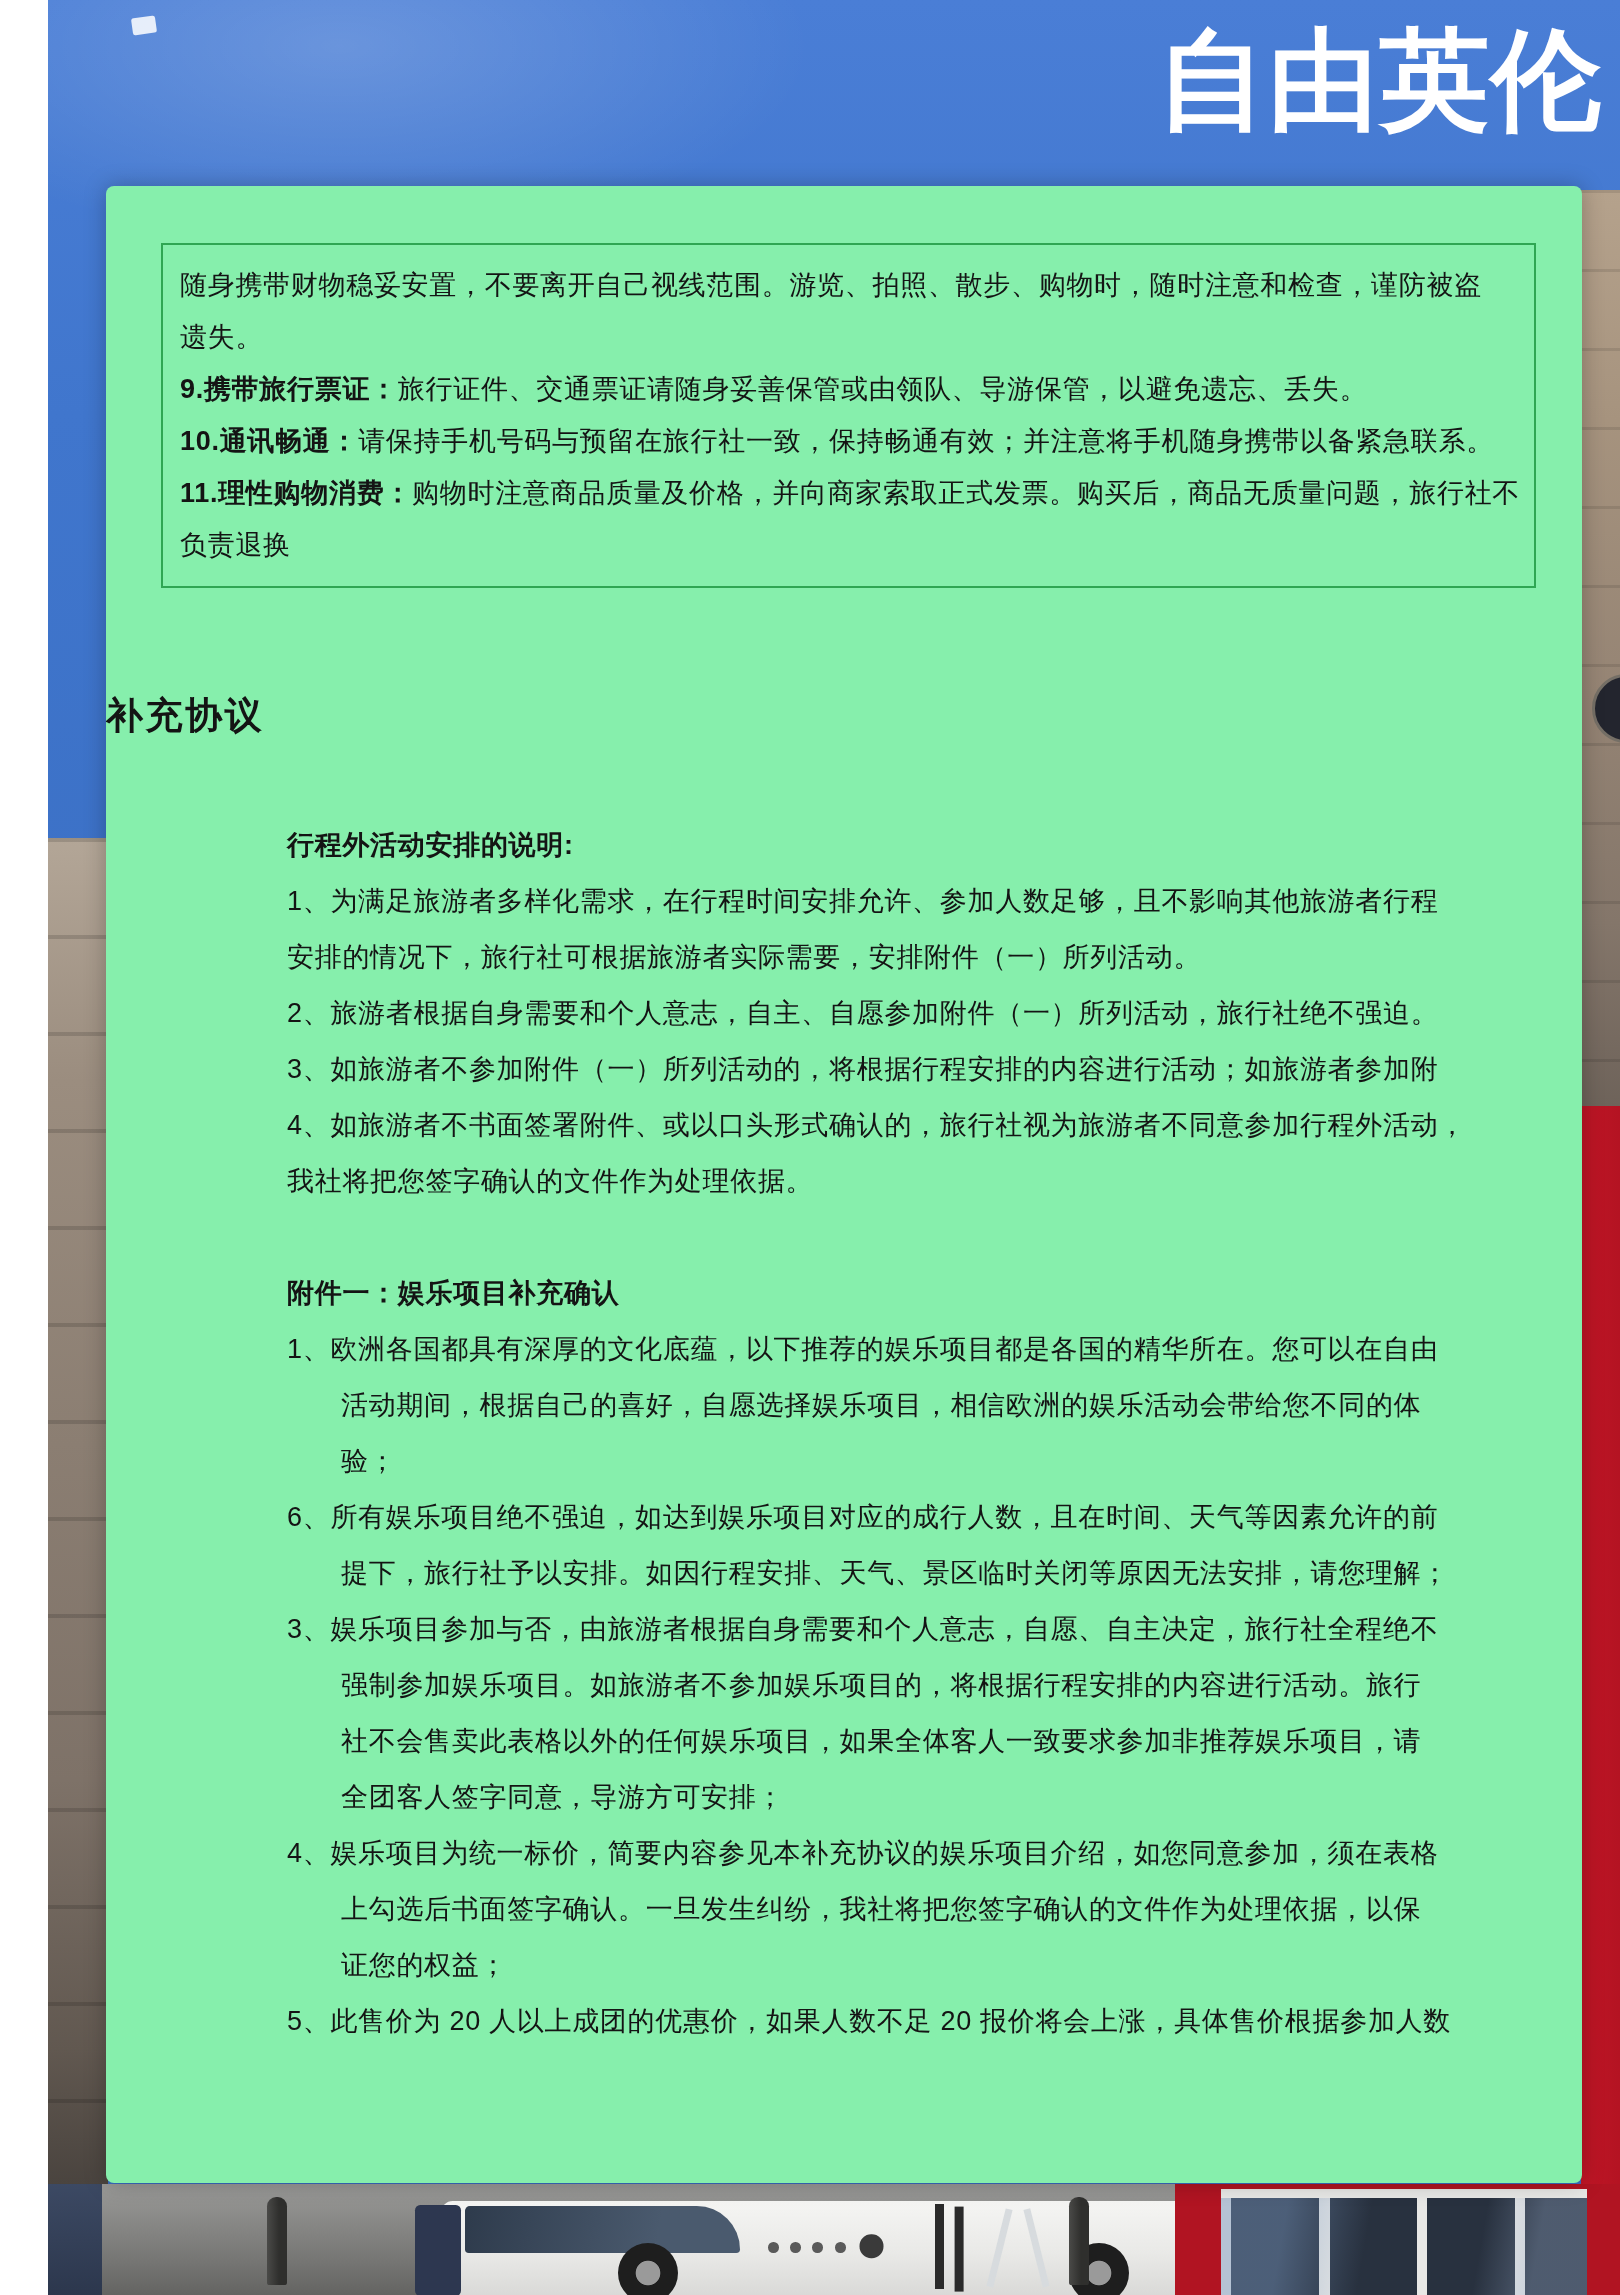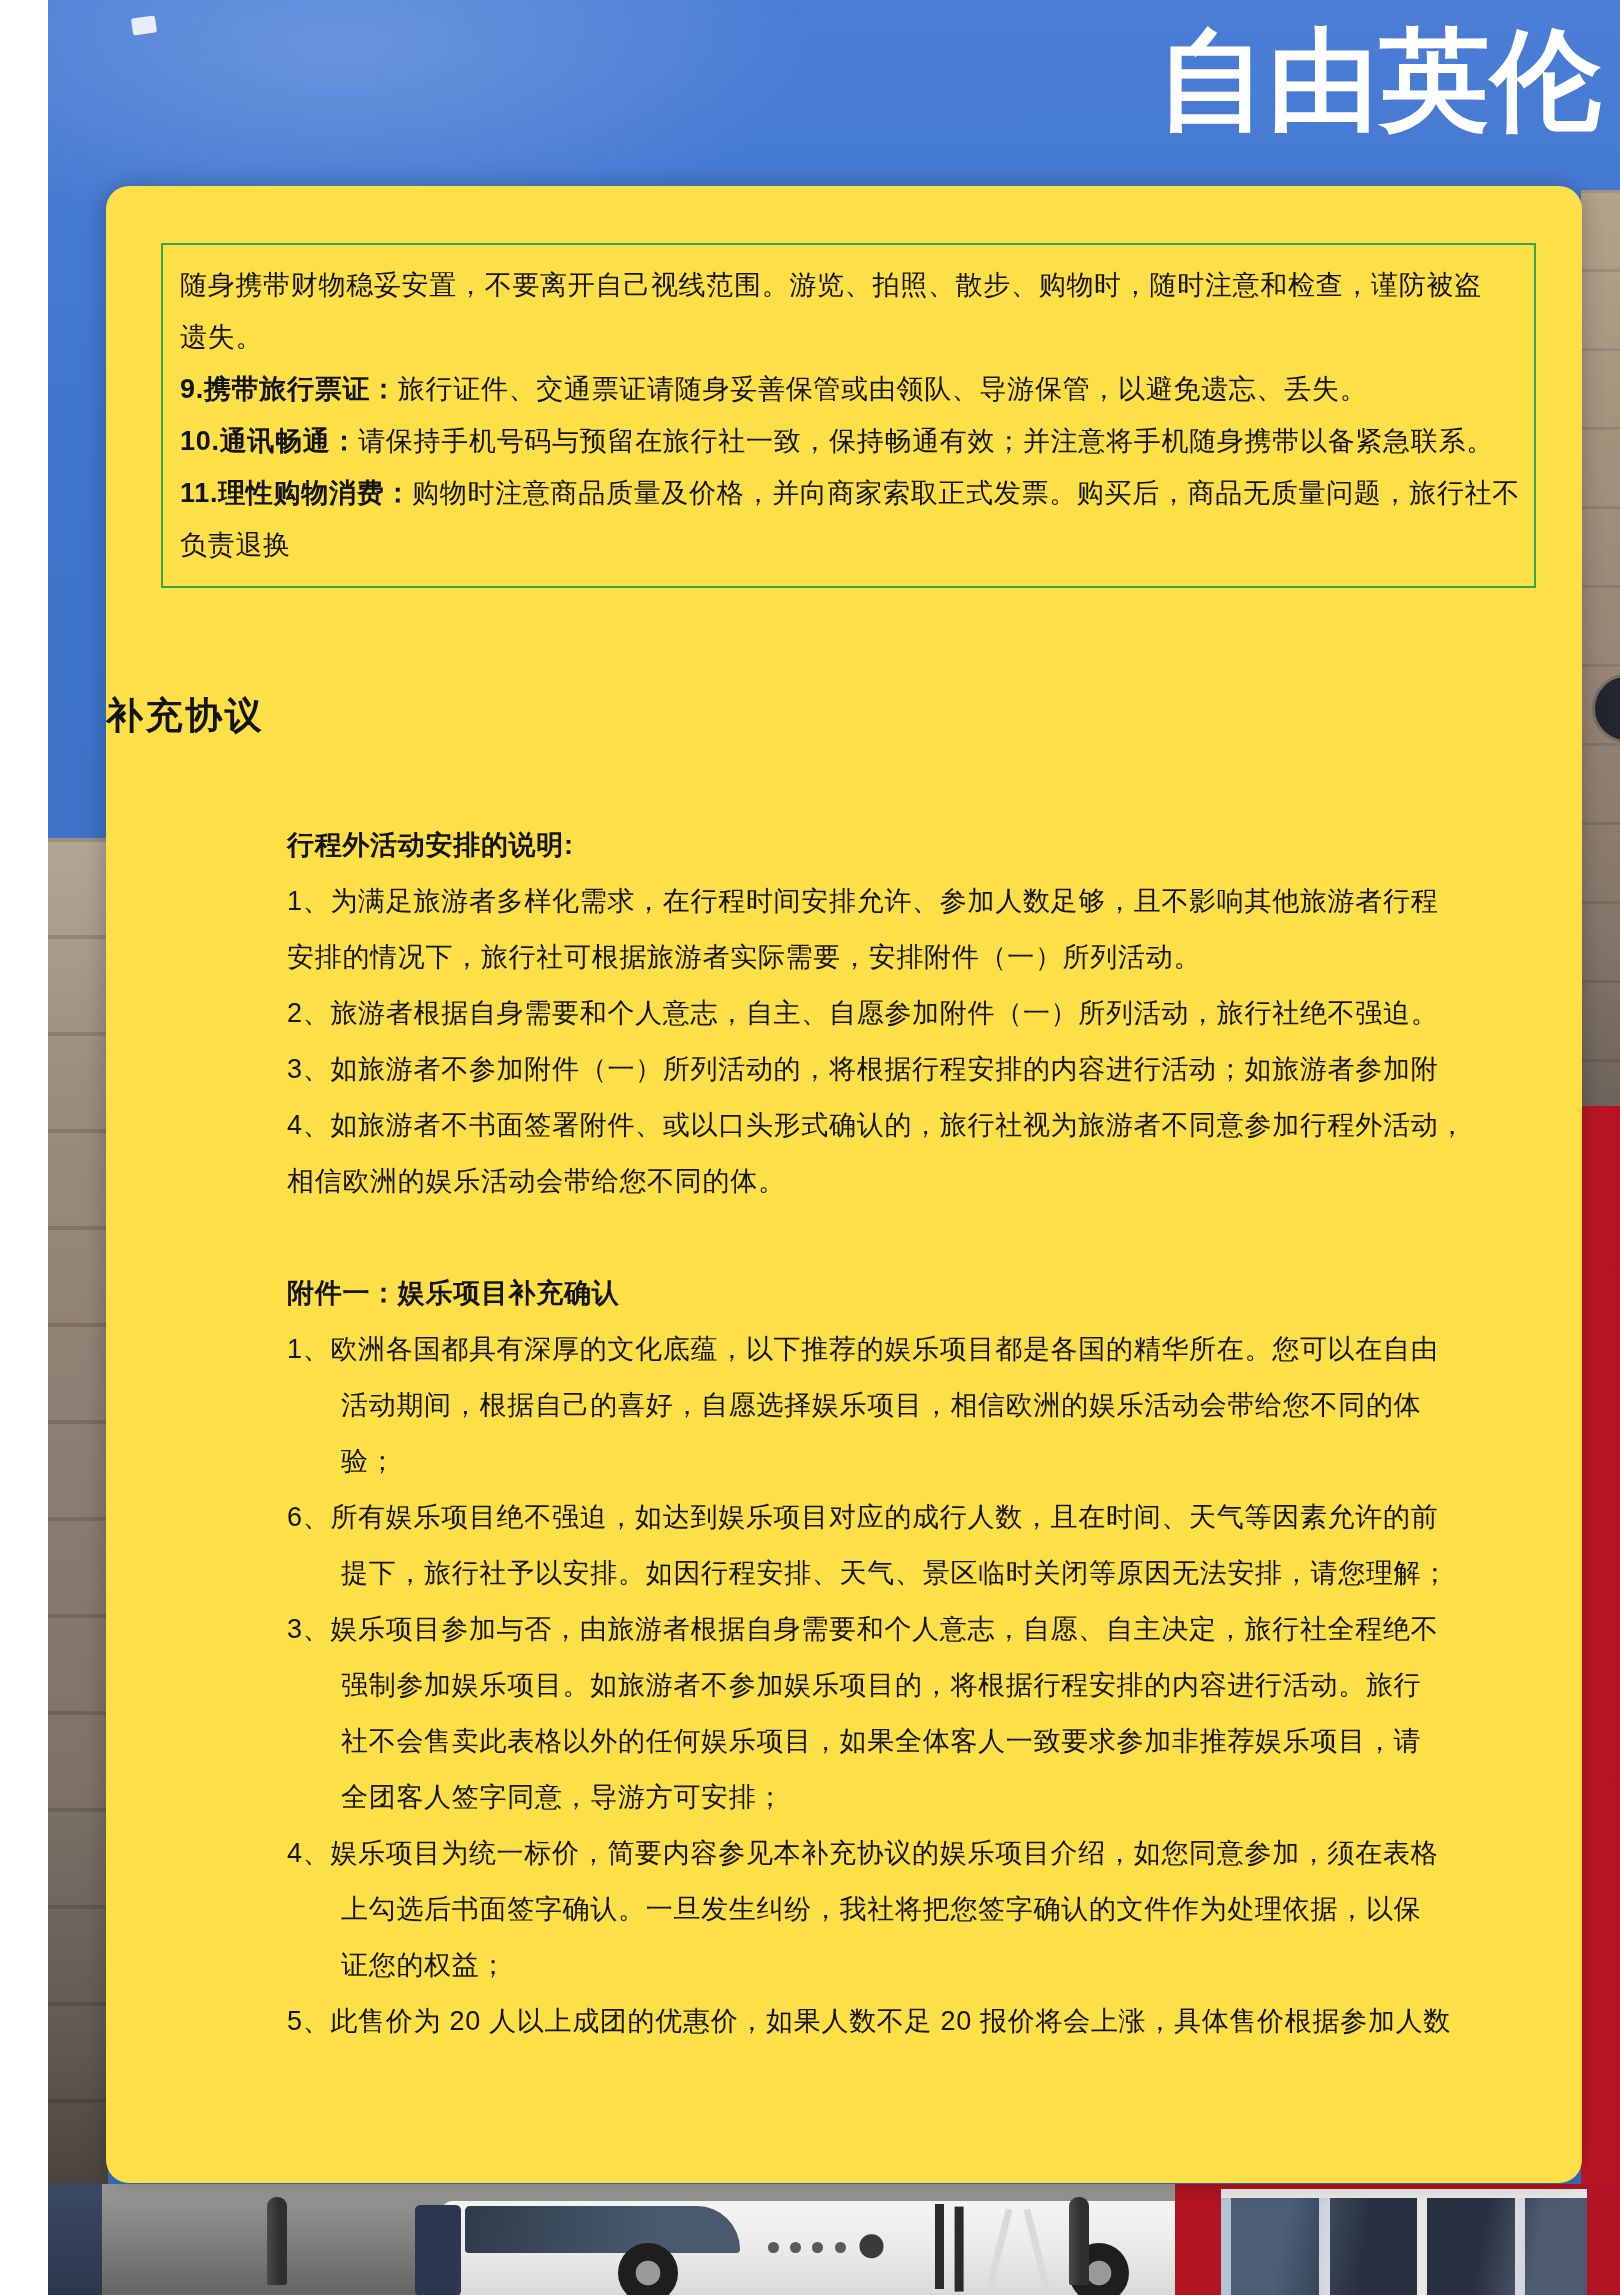--- a/index.html
+++ b/index.html
@@ -55,21 +55,21 @@
          linear-gradient(100deg,rgba(120,150,190,.45) 0 18%,rgba(0,0,0,0) 40% 70%,rgba(150,170,200,.35) 85%),
          repeating-linear-gradient(90deg,#e8e8e6 0 10.5px,rgba(0,0,0,0) 10.5px 98px);}
   .pb-gap{left:446px;top:0;width:20px;height:112px;background:#d9d9d7;}
 
   .logo{position:absolute;left:1109px;top:18.3px;width:497px;
        font-family:"DejaVu Serif","Liberation Serif",serif;font-weight:bold;
        font-size:110px;line-height:124px;color:#ffffff;letter-spacing:1.3px;white-space:nowrap;}
 
   
   .panel{position:absolute;left:58px;top:186px;width:1476px;height:1997px;
-       background:#fde047;border-radius:23px;box-shadow:0 0 22px rgba(0,0,0,.25);overflow:hidden;}
+       background:#86efac;border-radius:8px;box-shadow:0 0 22px rgba(0,0,0,.25);overflow:hidden;}
 
   .notice{margin:57px 46px 0 55px;border:2px solid #2fa653;padding:14.4px 17px;}
   .nline{font-size:27px;line-height:52px;letter-spacing:0.7px;white-space:nowrap;}
   .nline b{font-weight:bold;}
 
   .title{margin:98px 0 0 0;font-size:37px;line-height:59px;
        font-weight:bold;letter-spacing:2.6px;}
 
   .content{margin:72px 79px 0 181px;}
   .content h2{margin:0;font-size:27px;line-height:56px;font-weight:bold;letter-spacing:0.7px;}
@@ -126,21 +126,21 @@
 
     <h1 class="title">补充协议</h1>
 
     <div class="content">
       <h2>行程外活动安排的说明:</h2>
       <div class="bline">1、为满足旅游者多样化需求，在行程时间安排允许、参加人数足够，且不影响其他旅游者行程</div>
       <div class="bline">安排的情况下，旅行社可根据旅游者实际需要，安排附件（一）所列活动。</div>
       <div class="bline">2、旅游者根据自身需要和个人意志，自主、自愿参加附件（一）所列活动，旅行社绝不强迫。</div>
       <div class="bline">3、如旅游者不参加附件（一）所列活动的，将根据行程安排的内容进行活动；如旅游者参加附</div>
       <div class="bline">4、如旅游者不书面签署附件、或以口头形式确认的，旅行社视为旅游者不同意参加行程外活动，</div>
-      <div class="bline">相信欧洲的娱乐活动会带给您不同的体。</div>
+      <div class="bline">我社将把您签字确认的文件作为处理依据。</div>
 
       <div class="spacer"></div>
 
       <h2>附件一：娱乐项目补充确认</h2>
       <div class="bline">1、欧洲各国都具有深厚的文化底蕴，以下推荐的娱乐项目都是各国的精华所在。您可以在自由</div>
       <div class="bline cont">活动期间，根据自己的喜好，自愿选择娱乐项目，相信欧洲的娱乐活动会带给您不同的体</div>
       <div class="bline cont">验；</div>
       <div class="bline">6、所有娱乐项目绝不强迫，如达到娱乐项目对应的成行人数，且在时间、天气等因素允许的前</div>
       <div class="bline cont">提下，旅行社予以安排。如因行程安排、天气、景区临时关闭等原因无法安排，请您理解；</div>
       <div class="bline">3、娱乐项目参加与否，由旅游者根据自身需要和个人意志，自愿、自主决定，旅行社全程绝不</div>

